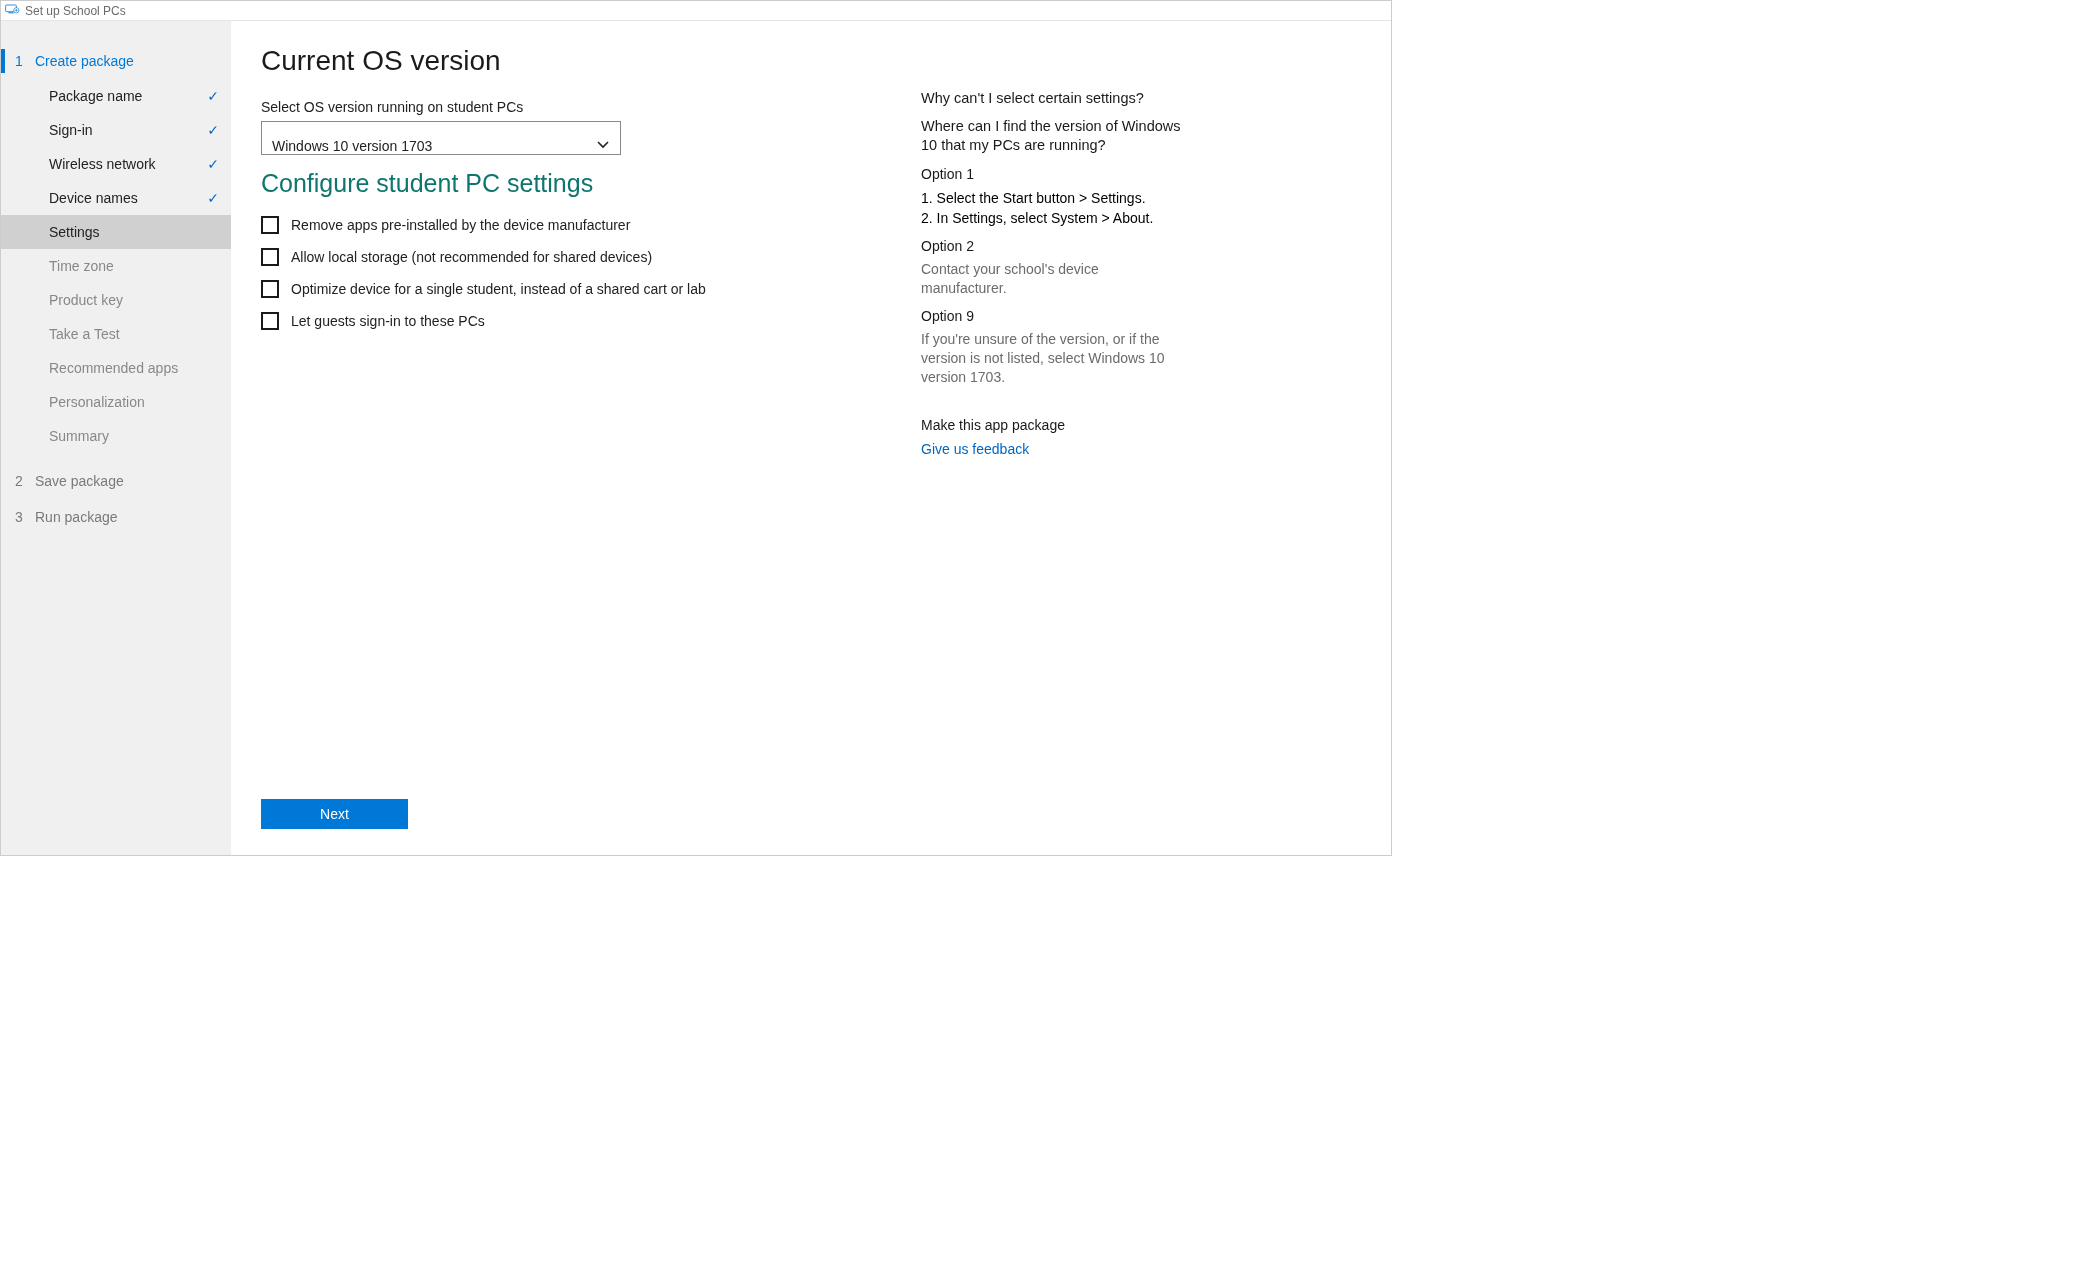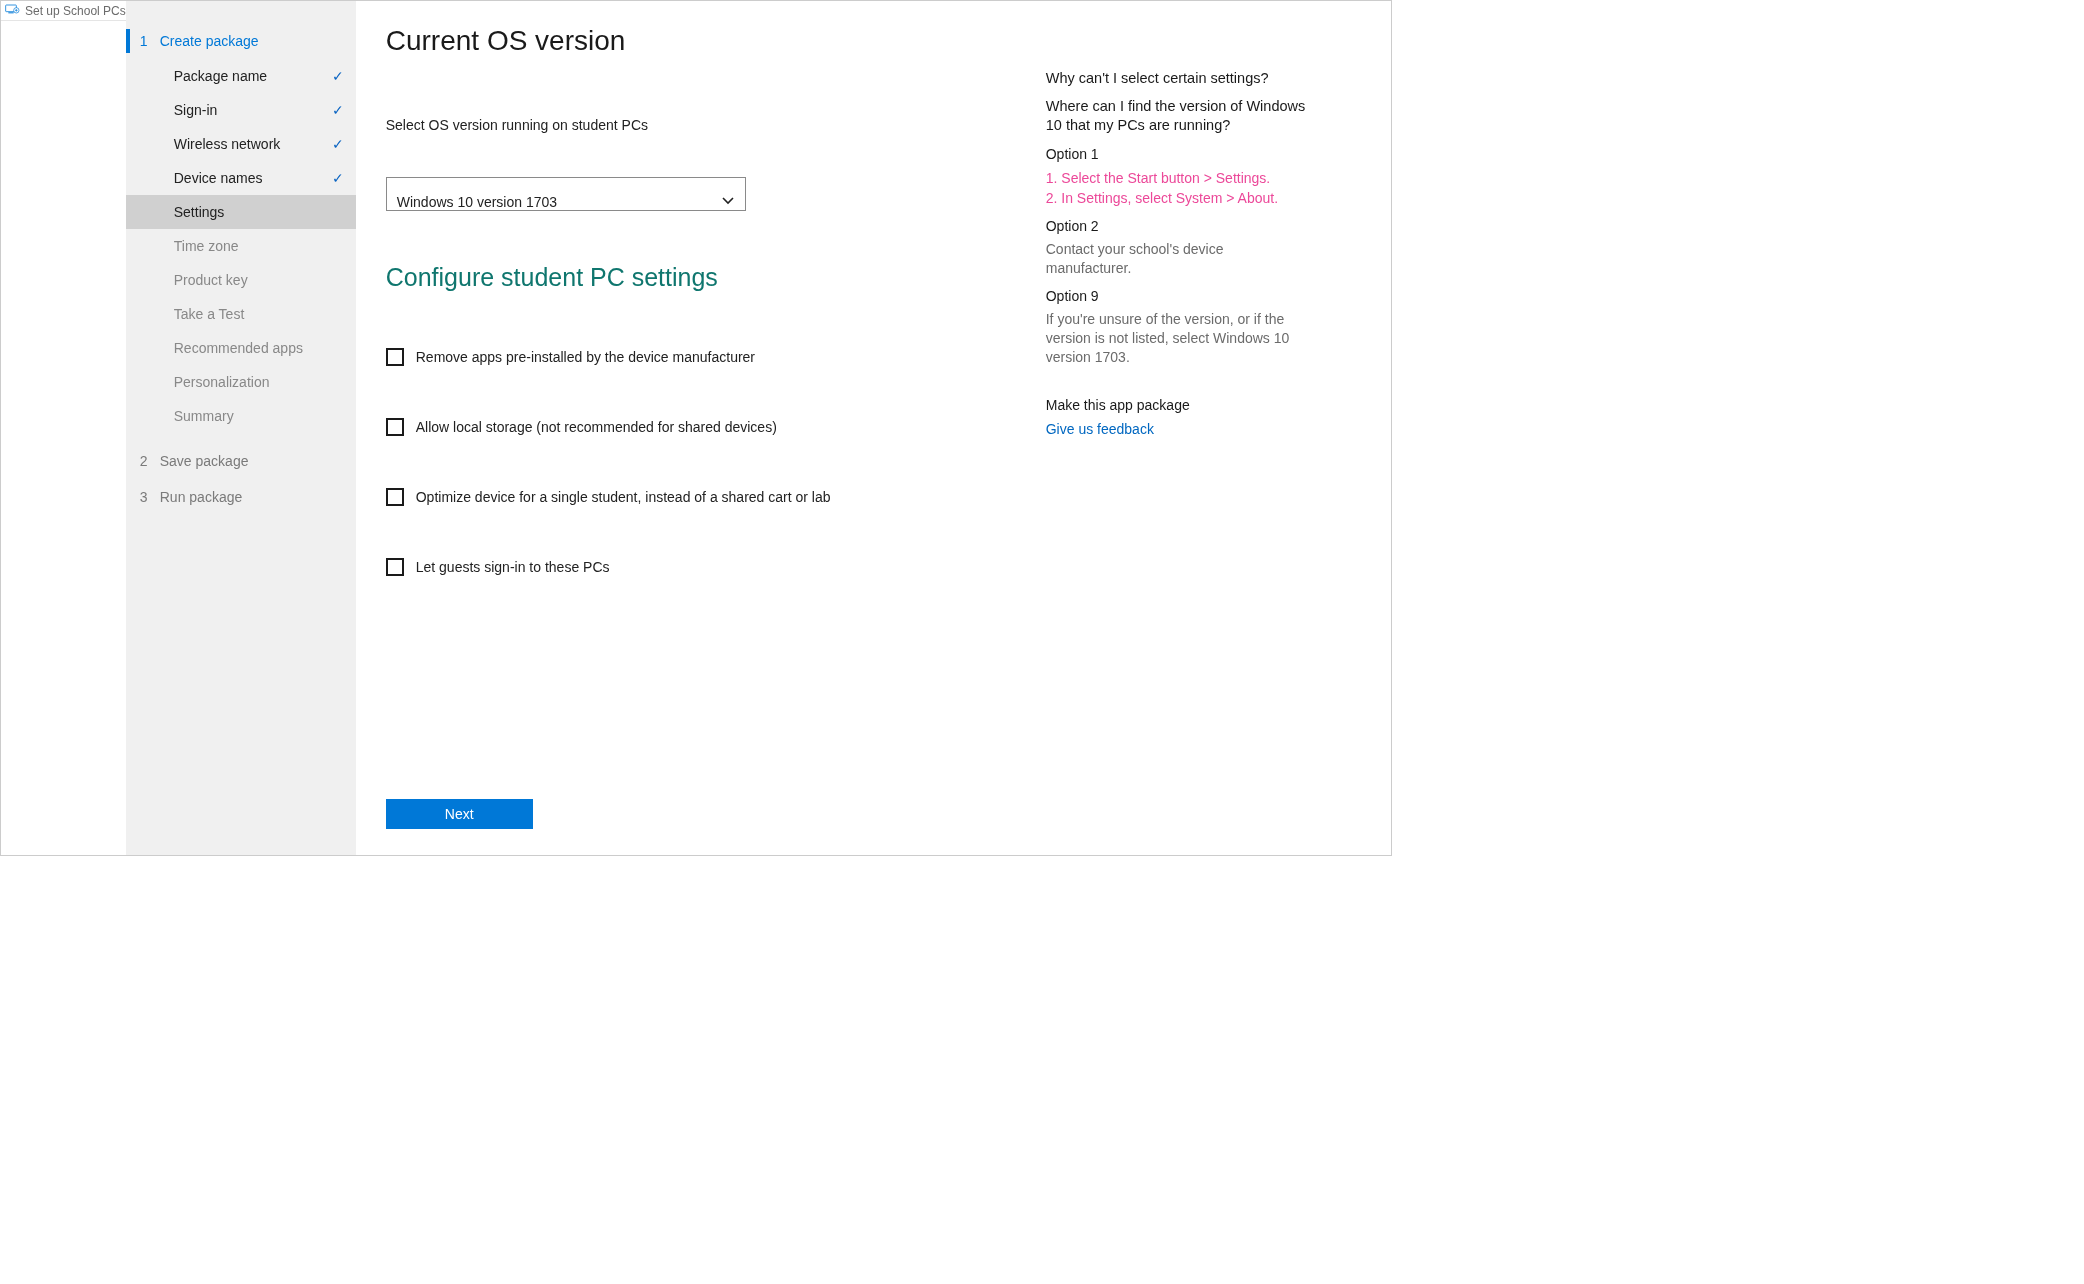--- a/index.html
+++ b/index.html
@@ -8,21 +8,21 @@
     height: 856px;
     font-family: "Segoe UI", -apple-system, sans-serif;
     background: #ffffff;
     overflow: hidden;
   }
   .window {
     width: 100%;
     height: 100%;
     border: 1px solid #cccccc;
     display: flex;
-    flex-direction: row;
+    flex-direction: column;
   }
   .titlebar {
     height: 20px;
     background: #ffffff;
     border-bottom: 1px solid #e5e5e5;
     display: flex;
     align-items: center;
     padding-left: 4px;
     gap: 4px;
     font-size: 12px;
@@ -87,21 +87,20 @@
   .main {
     flex: 1;
     display: flex;
     padding: 24px 30px 20px 30px;
     gap: 60px;
   }
   .content {
     flex: 0 0 600px;
     display: flex;
     flex-direction: column;
-    gap: 38px;
   }
   h1 {
     font-size: 28px;
     font-weight: 400;
     color: #1a1a1a;
     margin-bottom: 22px;
   }
   h2 {
     font-size: 25px;
     font-weight: 400;
@@ -172,21 +171,21 @@
     margin-bottom: 8px;
     font-size: 14.5px;
     line-height: 1.35;
   }
   .help .muted {
     color: #6b6b6b;
     margin-bottom: 26px;
     line-height: 1.35;
   }
   .help .steps {
-    color: #ec4899;
+    color: #000000;
     line-height: 1.45;
     margin-bottom: 10px;
   }
   .help .opt {
     color: #1a1a1a;
     margin-top: 10px;
     margin-bottom: 6px;
   }
   .help .link {
     color: #0067c0;

